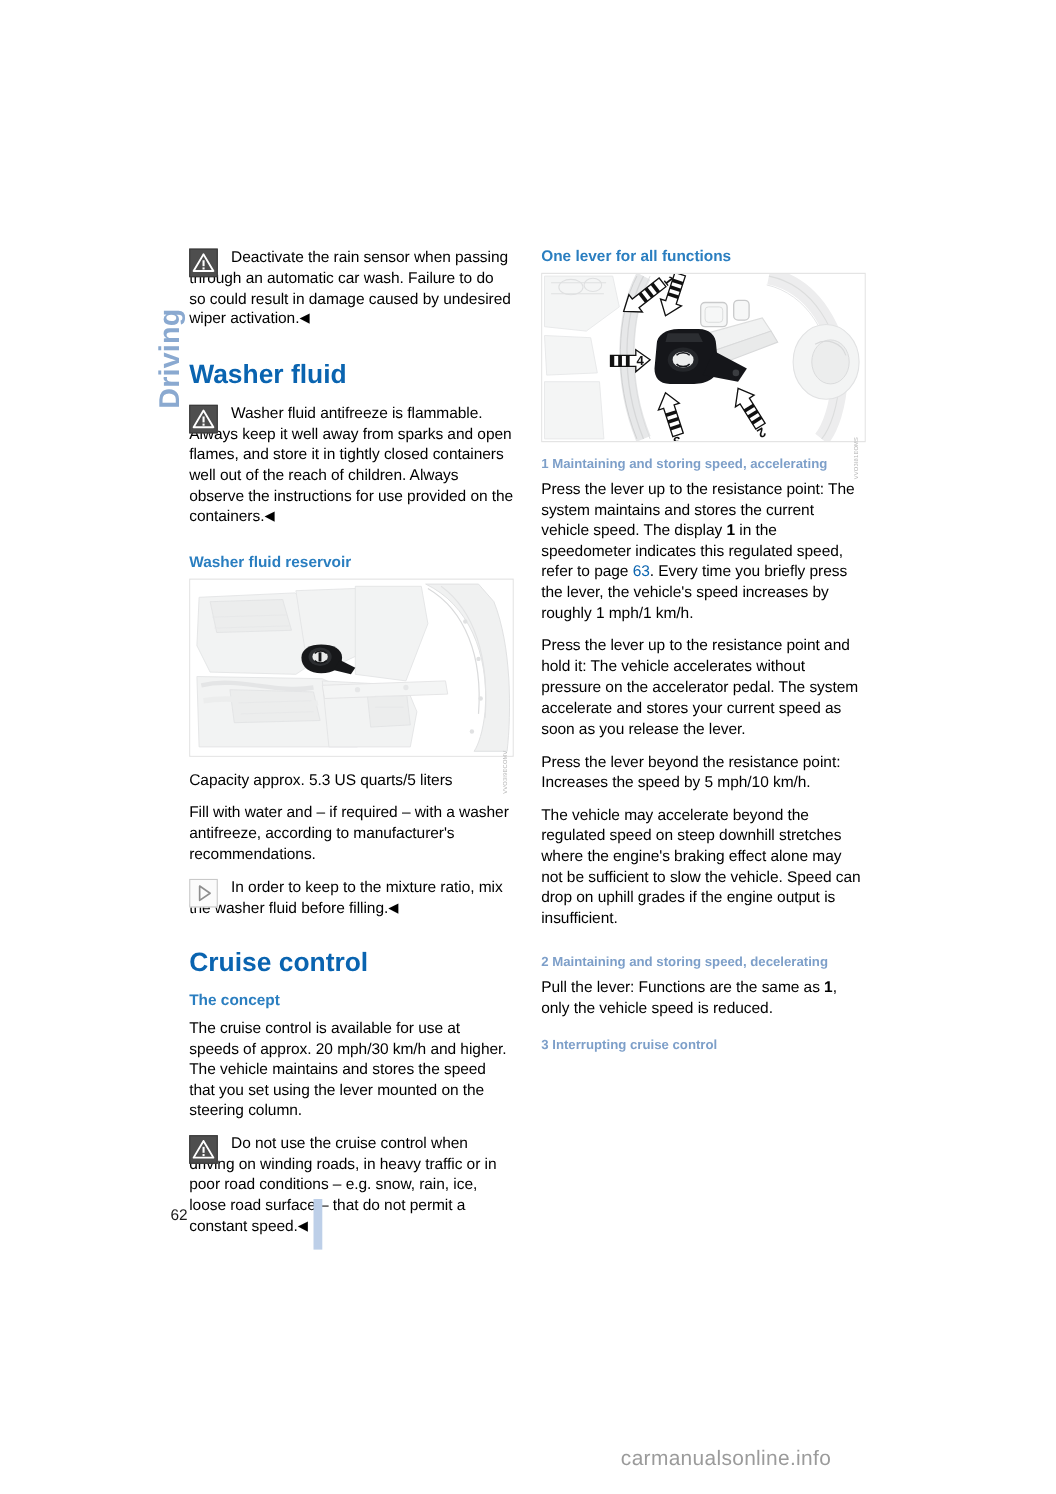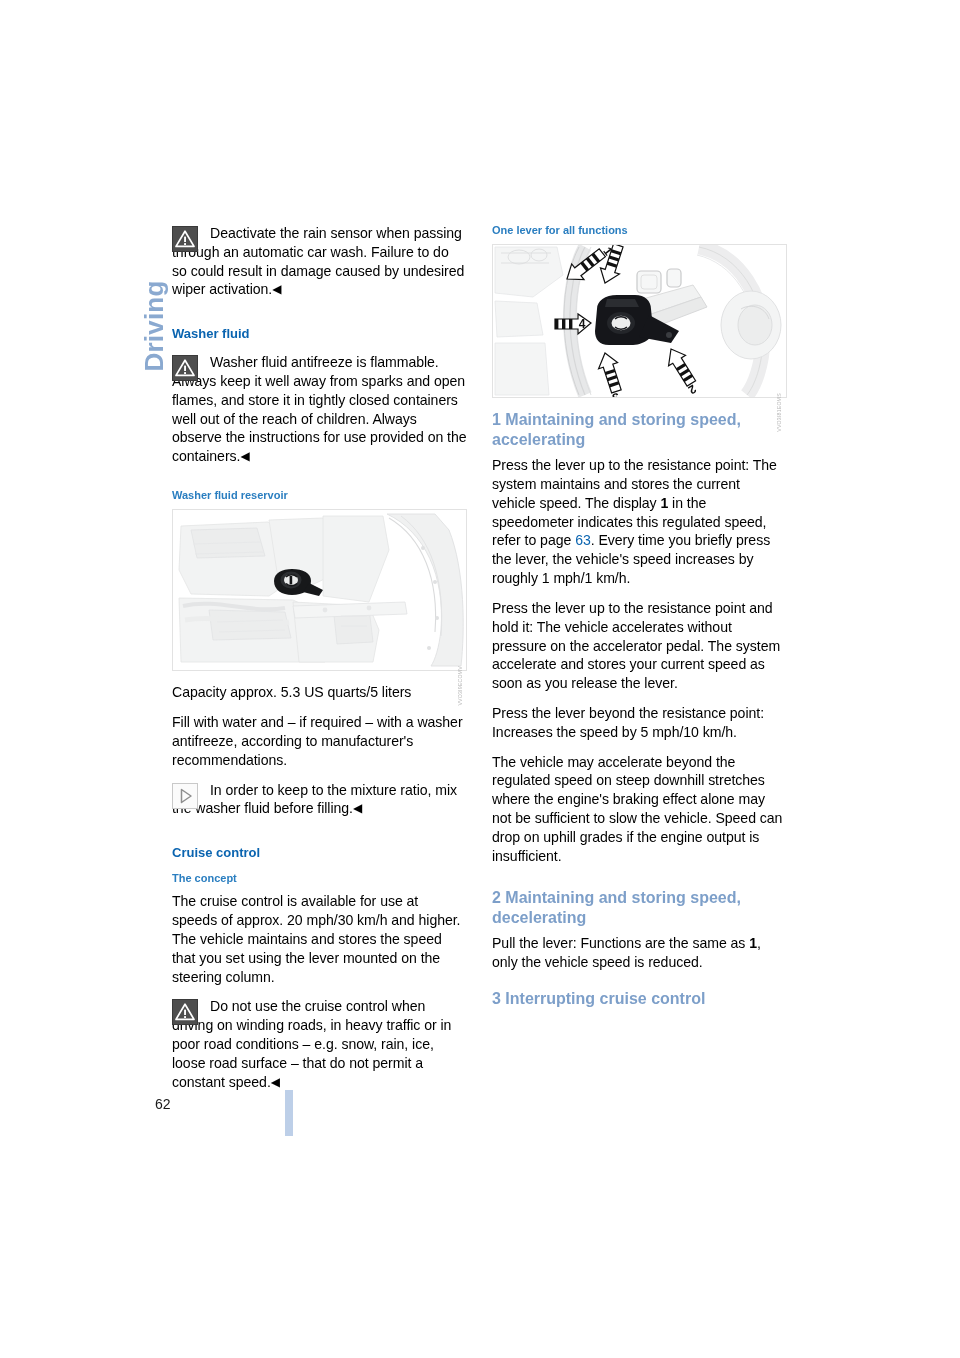--- a/index.html
+++ b/index.html
@@ -52,35 +52,35 @@
     top: 224px;
     width: 295px;
   }
   #col-left  { left: 172px; }
   #col-right { left: 492px; }
 
   
   .h1 {
     color: #0a64b0;
     font-weight: bold;
-    font-size: 13px;
+    font-size: 24px;
     line-height: 1.15;
     margin: 0 0 11px 0;
   }
   .h2 {
     color: #2a7ec0;
     font-weight: bold;
-    font-size: 11px;
+    font-size: 14px;
     line-height: 1.2;
     margin: 0 0 7px 0;
   }
   .h2-num {
     color: #7d9fc9;
     font-weight: bold;
-    font-size: 16px;
+    font-size: 12px;
     line-height: 1.25;
     margin: 0 0 6px 0;
   }
   p.body {
     color: #000000;
     font-size: 14.1px;
     line-height: 1.335;
     margin: 0 0 11px 0;
     letter-spacing: -0.05px;
   }
@@ -483,14 +483,17 @@
 
     <div class="sp-sm"></div>
 
     <h3 class="h2-num">3 Interrupting cruise control</h3>
 
   </div>
 
   <div id="page-number">62</div>
   <div id="page-rule"></div>
 
+  <div id="watermark">
+    <span class="wm-inner">carmanualsonline.info</span>
+  </div>
 
 </div>
 
 </body></html>

